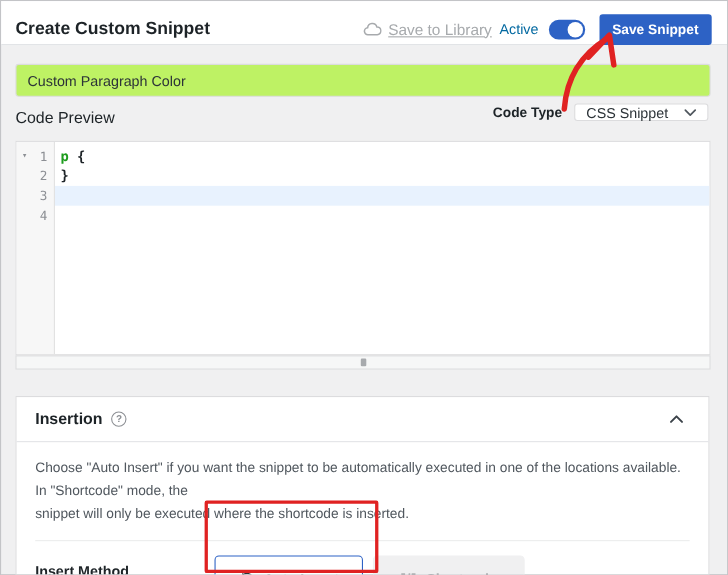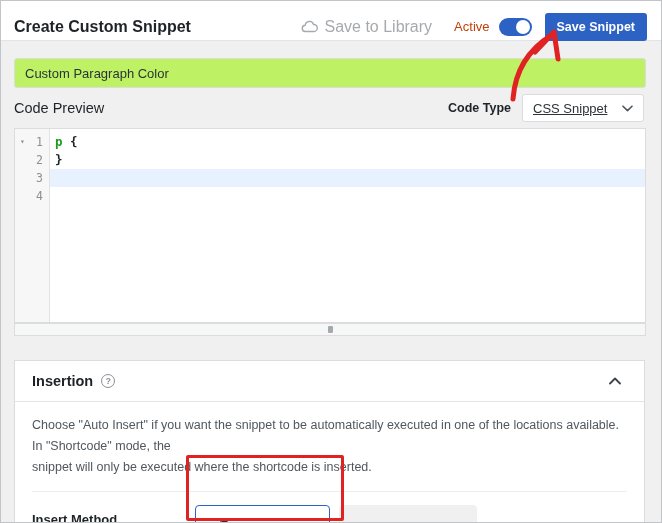--- a/index.html
+++ b/index.html
@@ -13,44 +13,44 @@
   }
 
   
   .app-header {
     position:absolute; top:0; left:0; right:0; height:40px;
     background:#fff; border-bottom:1px solid #e2e4e7;
     display:flex; align-items:center; padding:12px 14px 0 13px;
   }
   .page-title { font-size:16px; font-weight:700; color:#1d2327; flex:1; }
   .header-actions { display:flex; align-items:center; }
-  .save-lib { display:flex; align-items:center; gap:6px; color:#a7aaad; font-size:16px; cursor:pointer; }
-  .active-label { margin-left:22px; font-size:13px; color:#c2410c; }
+  .save-lib { display:flex; align-items:center; gap:6px; color:#a7aaad; font-size:14px; cursor:pointer;text-decoration:underline; }
+  .active-label { margin-left:7px; font-size:13px; color:#0369a1; }
   .toggle { position:relative; margin-left:9px; width:33px; height:18px; border-radius:10px; background:#2d62c5; cursor:pointer; }
   .toggle .knob { position:absolute; top:2px; right:2px; width:14px; height:14px; border-radius:50%; background:#fff; }
   .save-btn {
     margin-left:13px; background:#2d62c5; color:#fff; border:none; border-radius:3px;
     font-family:inherit; font-size:12.5px; font-weight:700; padding:7px 12px; cursor:pointer;
   }
 
   
   .title-input {
     position:absolute; left:13px; top:57px; width:632px; height:30px;
     border:1px solid #dcdcde; border-radius:3px; background:#bef264;
     font-family:inherit; font-size:13px; color:#2c3338; padding:0 10px;
   }
 
   
   .cp-heading { position:absolute; left:13px; top:99px; font-size:14.5px; font-weight:400; color:#1d2327; }
   .code-type { position:absolute; right:17px; top:93px; display:flex; align-items:center; gap:11px; }
   .code-type-label { font-size:12.5px; font-weight:700; color:#1d2327; }
   .select {
-    width:122px; height:28px; background:#fff; border:1px solid #dcdcde; border-radius:3px;
+    width:122px; height:16px; background:#fff; border:1px solid #dcdcde; border-radius:3px;
     display:flex; align-items:center; justify-content:space-between; padding:0 10px; cursor:pointer;
-    font-size:13px; color:#2c3338;text-decoration:underline;
+    font-size:13px; color:#2c3338;
   }
 
   
   .editor {
     position:absolute; left:13px; top:127px; width:632px; height:195px;
     background:#fff; border:1px solid #dcdcde; display:flex; overflow:hidden;
     font-family:"DejaVu Sans Mono", monospace; font-size:12.5px;
   }
   .gutter { width:35px; background:#f7f7f7; border-right:1px solid #e2e2e2; padding-top:4px; flex:none; }
   .gutter-row { position:relative; height:18px; line-height:18px; text-align:right; padding-right:6px;

